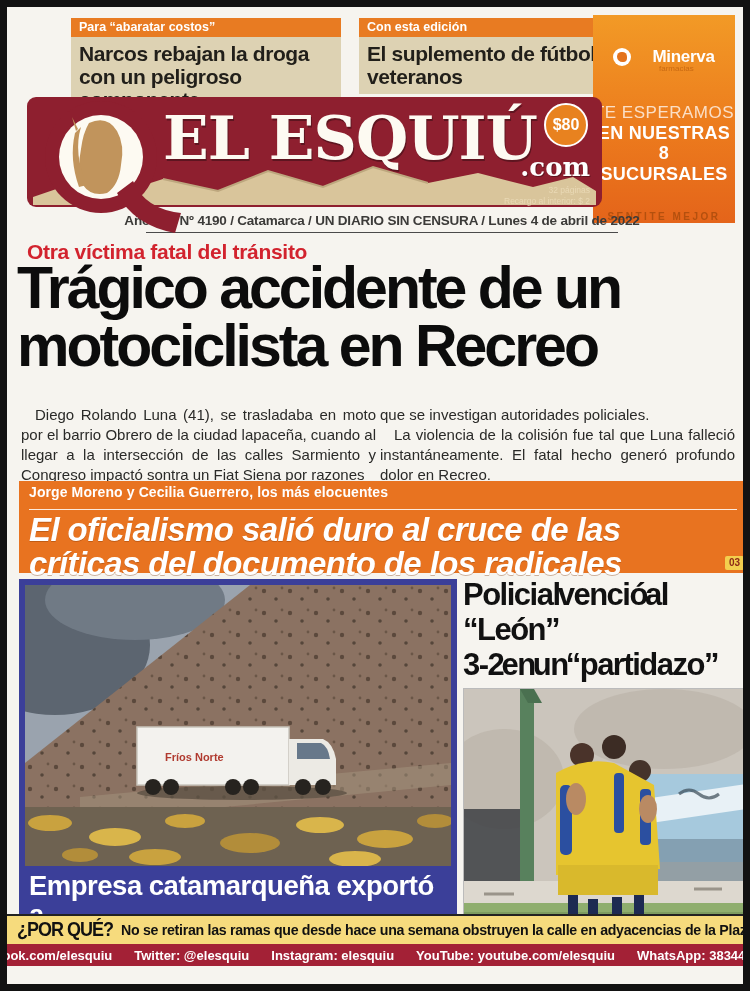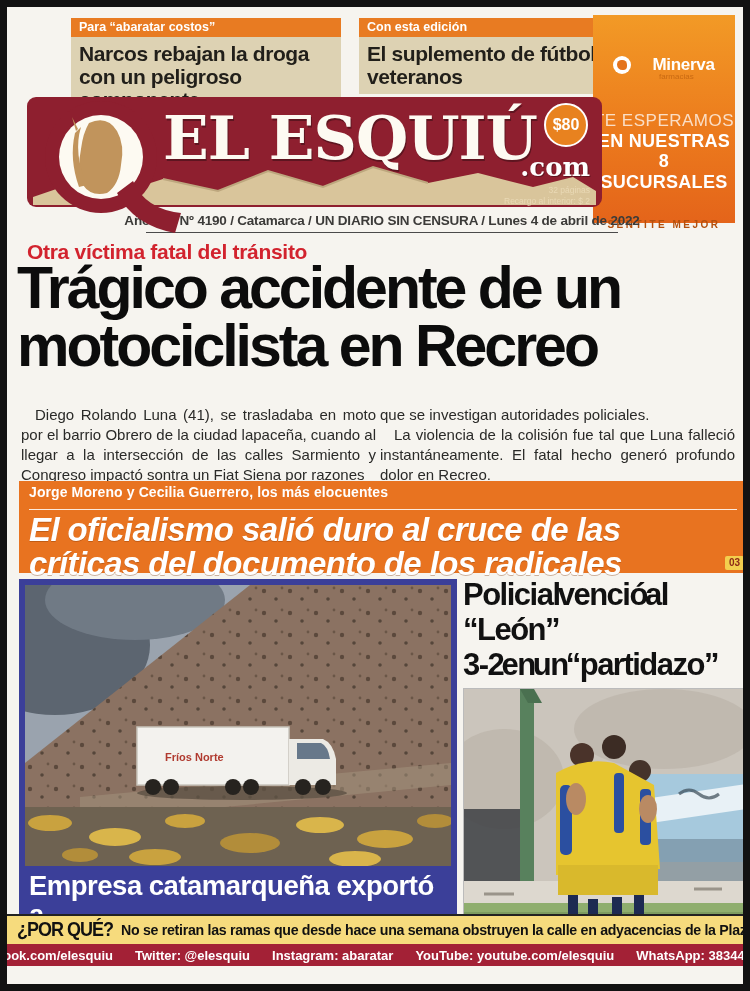--- a/index.html
+++ b/index.html
@@ -12,21 +12,21 @@
   .teaser { width:270px; }
   .teaser.mid { width:277px; }
   .teaser-kicker { background:#e87b22; color:#fff; font-weight:bold; font-size:12.5px; padding:2px 8px 3px; }
   .teaser-body { background:#ddd2b3; padding:5px 8px 6px; position:relative; min-height:56px; }
   .teaser-hl { font-size:21px; font-weight:bold; color:#211f1a; line-height:1.1; letter-spacing:-0.4px; }
   .badge { background:#f3cf4e; color:#8c2a18; font-weight:bold; font-size:10px; padding:1px 4px; border-radius:7px; display:inline-block; line-height:1.2; }
   .teaser-body .badge { position:absolute; right:10px; bottom:4px; }
 
   
   .ad { position:absolute; top:8px; right:8px; width:142px; height:208px; background:linear-gradient(180deg,#f29a26 0%, #ec7b1d 55%, #e4641a 100%); text-align:center; color:#fff; }
-  .ad-logo { margin-top:40px; display:flex; align-items:center; justify-content:center; gap:21px; }
+  .ad-logo { margin-top:32px; display:flex; align-items:center; justify-content:center; gap:21px; }
   .ad-logo-circle { width:18px; height:18px; background:#fff; border-radius:50%; position:relative; flex:0 0 auto; }
   .ad-logo-circle::after { content:""; position:absolute; inset:4px; background:#e4731c; border-radius:50% 50% 40% 60%; }
   .ad-brand { font-weight:bold; font-size:17px; letter-spacing:-0.3px; }
   .ad-brand-sub { font-size:8px; color:#c96a12; margin-top:-3px; text-align:left; padding-left:66px; }
   .ad-lines { margin-top:30px; font-weight:bold; line-height:1.15; }
   .ad-line1 { font-size:17px; color:rgba(255,255,255,0.75); font-weight:normal; letter-spacing:0.5px; }
   .ad-line2, .ad-line3 { font-size:18px; letter-spacing:0.3px; }
   .ad-tag { margin-top:26px; font-size:10px; font-weight:bold; letter-spacing:2.5px; color:#b4500e; }
 
   
@@ -259,19 +259,19 @@
   </div>
 
   <div class="why-strip">
     <span class="why-label">¿POR QUÉ?</span>
     <span class="why-text">No se retiran las ramas que desde hace una semana obstruyen la calle en adyacencias de la Plaza de El Maestro.</span>
   </div>
 
   <div class="footer">
     <span>facebook.com/elesquiu</span>
     <span>Twitter: @elesquiu</span>
-    <span>Instagram: abaratar</span>
+    <span>Instagram: elesquiu</span>
     <span>YouTube: youtube.com/elesquiu</span>
     <span>WhatsApp: 3834453001</span>
   </div>
   <div class="bottom-pad"></div>
 
 </div>
 
 </body></html>

